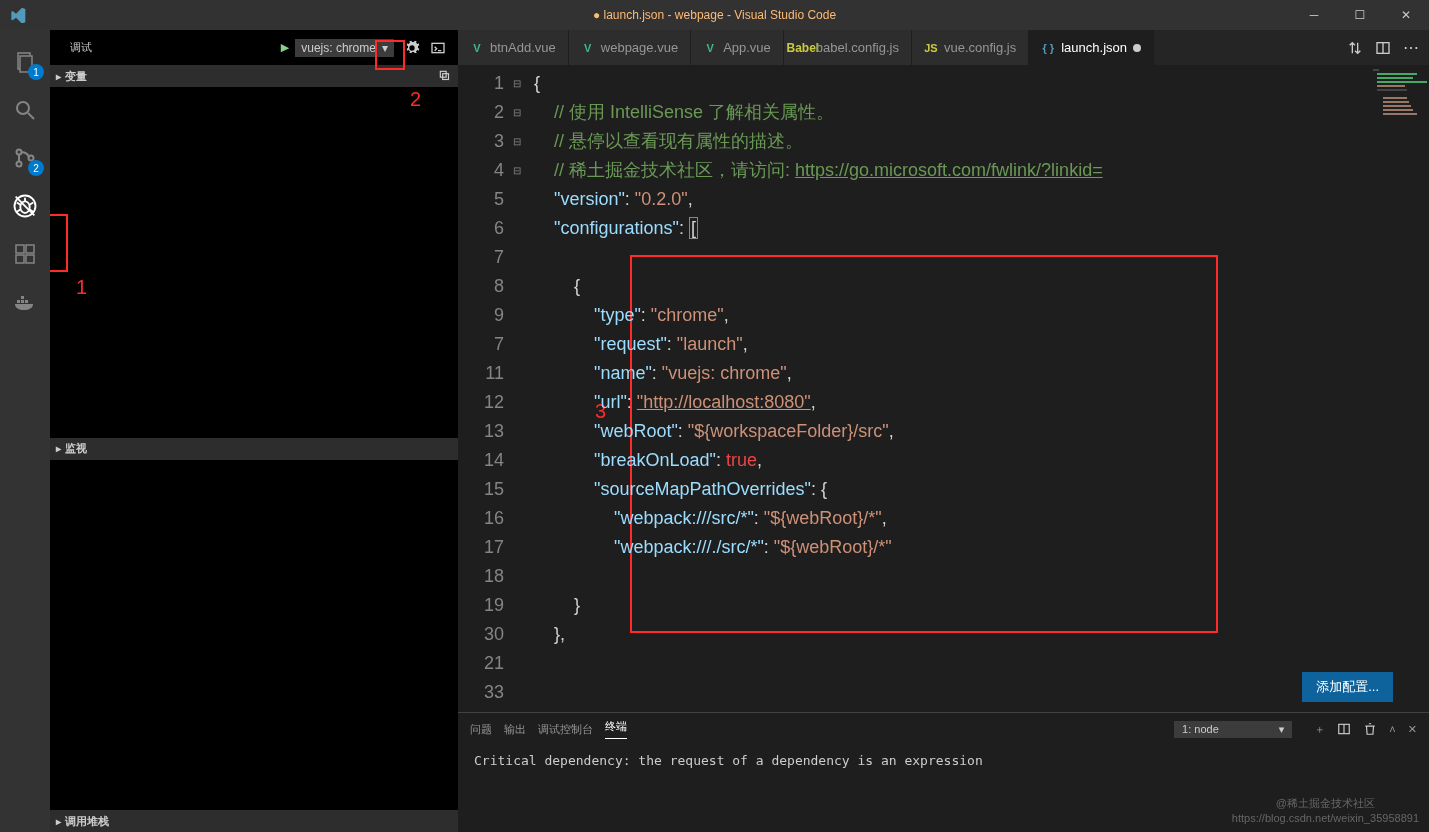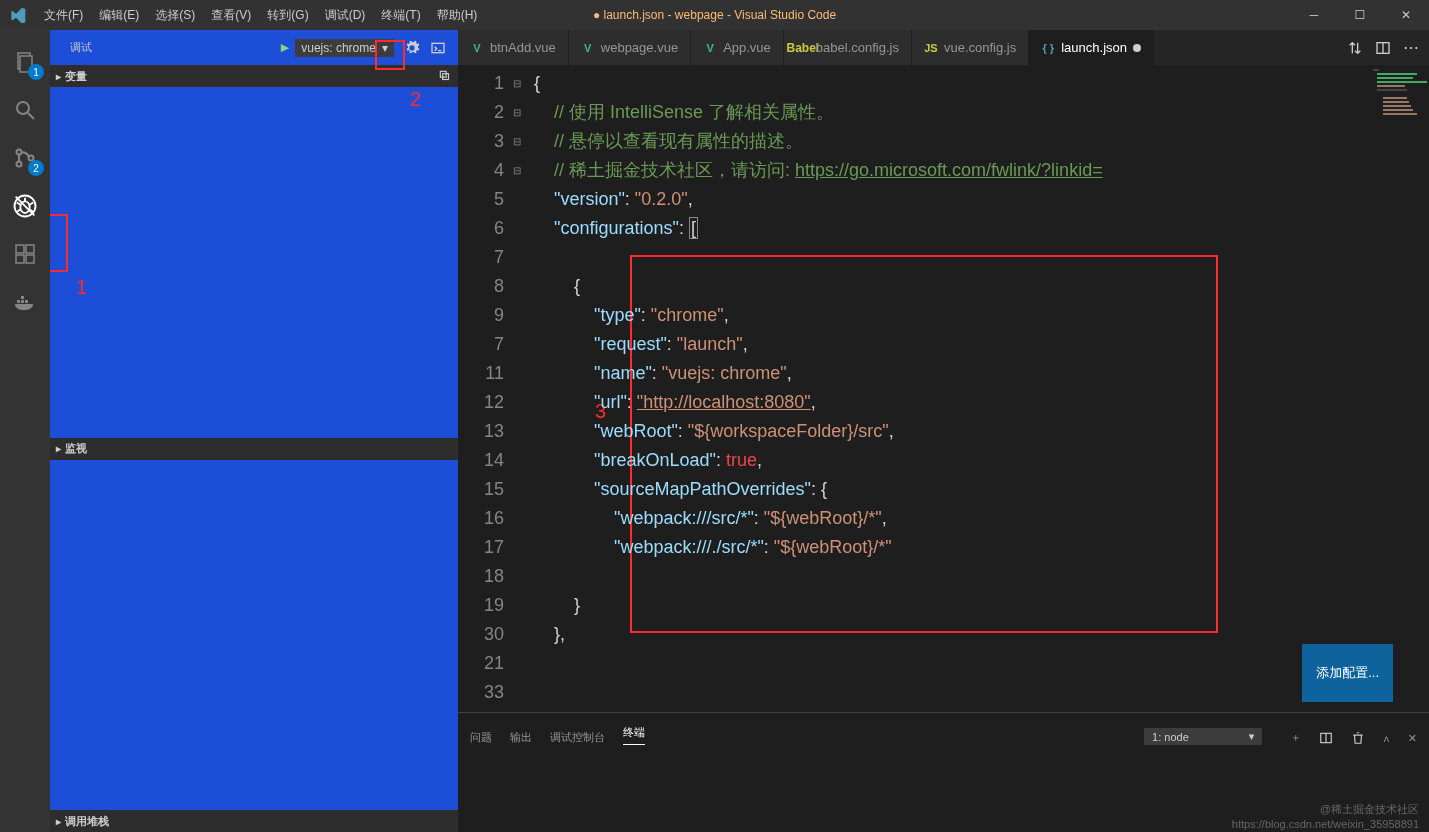--- a/index.html
+++ b/index.html
@@ -9,21 +9,21 @@
 .titlebar .menu{display:flex}
 .titlebar .menu span{padding:0 8px;cursor:pointer}
 .titlebar .title{position:absolute;left:50%;transform:translateX(-50%);color:#fdba74}
 .titlebar .wincontrols{position:absolute;right:0;display:flex}
 .titlebar .wincontrols div{width:46px;height:30px;display:flex;align-items:center;justify-content:center;color:#ccc}
 .main{display:flex;height:calc(100% - 30px)}
 .activitybar{width:50px;background:#333;display:flex;flex-direction:column;align-items:center;padding-top:8px;position:relative}
 .activitybar .ab-item{width:50px;height:48px;display:flex;align-items:center;justify-content:center;color:#858585;position:relative}
 .activitybar .ab-item.active{color:#fff}
 .activitybar .badge{position:absolute;bottom:6px;right:6px;background:#007acc;color:#fff;border-radius:50%;width:16px;height:16px;font-size:10px;display:flex;align-items:center;justify-content:center}
-.sidebar{width:408px;background:#1d4ed8;display:flex;flex-direction:column}
+.sidebar{width:408px;background:#000000;display:flex;flex-direction:column}
 .sidebar-header{height:35px;display:flex;align-items:center;padding:0 12px 0 20px;font-size:11px;color:#ccc}
 .sidebar-header .title{flex:1}
 .sidebar-header .run{color:#89d185;margin-right:6px}
 .sidebar-header .dd{background:#3c3c3c;padding:2px 6px;display:flex;align-items:center;font-size:12px}
 .sidebar-header .icons{display:flex;gap:10px;margin-left:10px;align-items:center}
 .section-hdr{height:22px;display:flex;align-items:center;padding:0 6px;font-size:11px;font-weight:700;color:#ccc;background:#2d2d2d}
 .section-hdr .chev{margin-right:4px;font-size:10px}
 .section-hdr .spacer{flex:1}
 .section-body{flex:1}
 .editor-area{flex:1;display:flex;flex-direction:column;position:relative}
@@ -35,56 +35,46 @@
 .tab-actions{margin-left:auto;display:flex;align-items:center;gap:12px;padding:0 10px;color:#ccc}
 .editor{flex:1;display:flex;font-family:Consolas,"Courier New",monospace;font-size:18px;overflow:hidden;position:relative}
 .gutter{width:72px;background:#1e1e1e;color:#858585;text-align:right;padding-right:26px;padding-top:4px;line-height:29px}
 .fold-col{position:absolute;left:55px;top:4px;width:14px;line-height:29px;font-size:10px;color:#858585}
 .code{flex:1;padding:4px 12px 4px 4px;line-height:29px;white-space:pre;color:#d4d4d4;position:relative}
 .c-brace{color:#d4d4d4}.c-cmt{color:#6a9955}.c-key{color:#9cdcfe}.c-str{color:#ce9178}.c-kw{color:#ef4444}
 .c-url{color:#ce9178;text-decoration:underline}
 .minimap{width:60px;background:#1e1e1e;position:absolute;right:0;top:0;bottom:0}
 .minimap .mm{position:absolute;height:2px;background:#444}
 .panel{height:120px;background:#1e1e1e;border-top:1px solid #414141;display:flex;flex-direction:column}
-.panel-tabs{height:32px;display:flex;align-items:flex-end;padding:0 12px;gap:18px;font-size:11px;color:#969696}
+.panel-tabs{height:32px;display:flex;align-items:center;padding:0 12px;gap:12px;font-size:11px;color:#969696}
 .panel-tabs .pt.active{color:#fff;border-bottom:1px solid #fff;padding-bottom:4px}
 .panel-tabs .spacer{flex:1}
 .panel-tabs .pselect{background:#3c3c3c;color:#ccc;padding:2px 8px;font-size:11px;display:flex;align-items:center;gap:60px}
 .panel-body{flex:1;padding:8px 16px;font-family:Consolas,monospace;font-size:13px;color:#ccc}
-.add-config-btn{position:absolute;right:36px;bottom:130px;background:#0e639c;color:#fff;padding:20px 14px;font-size:13px;cursor:pointer}
-.watermark{position:absolute;right:10px;bottom:0;font-size:11px;color:#666;text-align:right;line-height:15px}
+.add-config-btn{position:absolute;right:36px;bottom:130px;background:#0e639c;color:#fff;padding:6px 14px;font-size:13px;cursor:pointer}
+.watermark{position:absolute;right:10px;bottom:6px;font-size:11px;color:#666;text-align:center;line-height:15px}
 .hl-red{border:2px solid #ff2a2a;position:absolute;pointer-events:none}
 .hl-label{position:absolute;color:#ff2a2a;font-size:20px;font-weight:400;pointer-events:none}
 svg{display:block}
 </style>
 </head>
 <body>
 
 <div class="hl-red" style="left:8px;top:214px;width:60px;height:58px"></div>
 <div class="hl-label" style="left:76px;top:276px">1</div>
 <div class="hl-red" style="left:375px;top:40px;width:30px;height:30px"></div>
 <div class="hl-label" style="left:410px;top:88px">2</div>
 <div class="hl-red" style="left:630px;top:255px;width:588px;height:378px"></div>
 <div class="hl-label" style="left:595px;top:400px">3</div>
 
 <div class="titlebar">
   <div class="logo">
     <svg width="16" height="16" viewBox="0 0 24 24">
         <path fill="#519aba" d="M23 3l-5-2-9 9-5-4-2 1v12l2 1 5-4 9 9 5-2V3z"></path>
       </svg>
-  </div>
-  <div class="menu">
-    <span>文件(F)</span>
-    <span>编辑(E)</span>
-    <span>选择(S)</span>
-    <span>查看(V)</span>
-    <span>转到(G)</span>
-    <span>调试(D)</span>
-    <span>终端(T)</span>
-    <span>帮助(H)</span>
   </div>
   <div class="title">● launch.json - webpage - Visual Studio Code</div>
   <div class="wincontrols">
     <div>─</div>
     <div>☐</div>
     <div>✕</div>
   </div>
 </div>
 
 <div class="main">
@@ -330,20 +320,21 @@
             </svg>
           </span>
         <span>
             <svg width="14" height="14" viewBox="0 0 24 24" stroke="#ccc" fill="none" stroke-width="2">
               <path d="M6 7h12l-1 14H7zM4 7h16M10 3h4"></path>
             </svg>
           </span>
         <span>˄</span>
         <span>✕</span>
       </div>
+      <div class="panel-body">Critical dependency: the request of a dependency is an expression</div>
     </div>
   </div>
 </div>
 
 <div class="watermark">
   <div>@稀土掘金技术社区</div>
   <div>https://blog.csdn.net/weixin_35958891</div>
 </div>
 
 </body></html>

